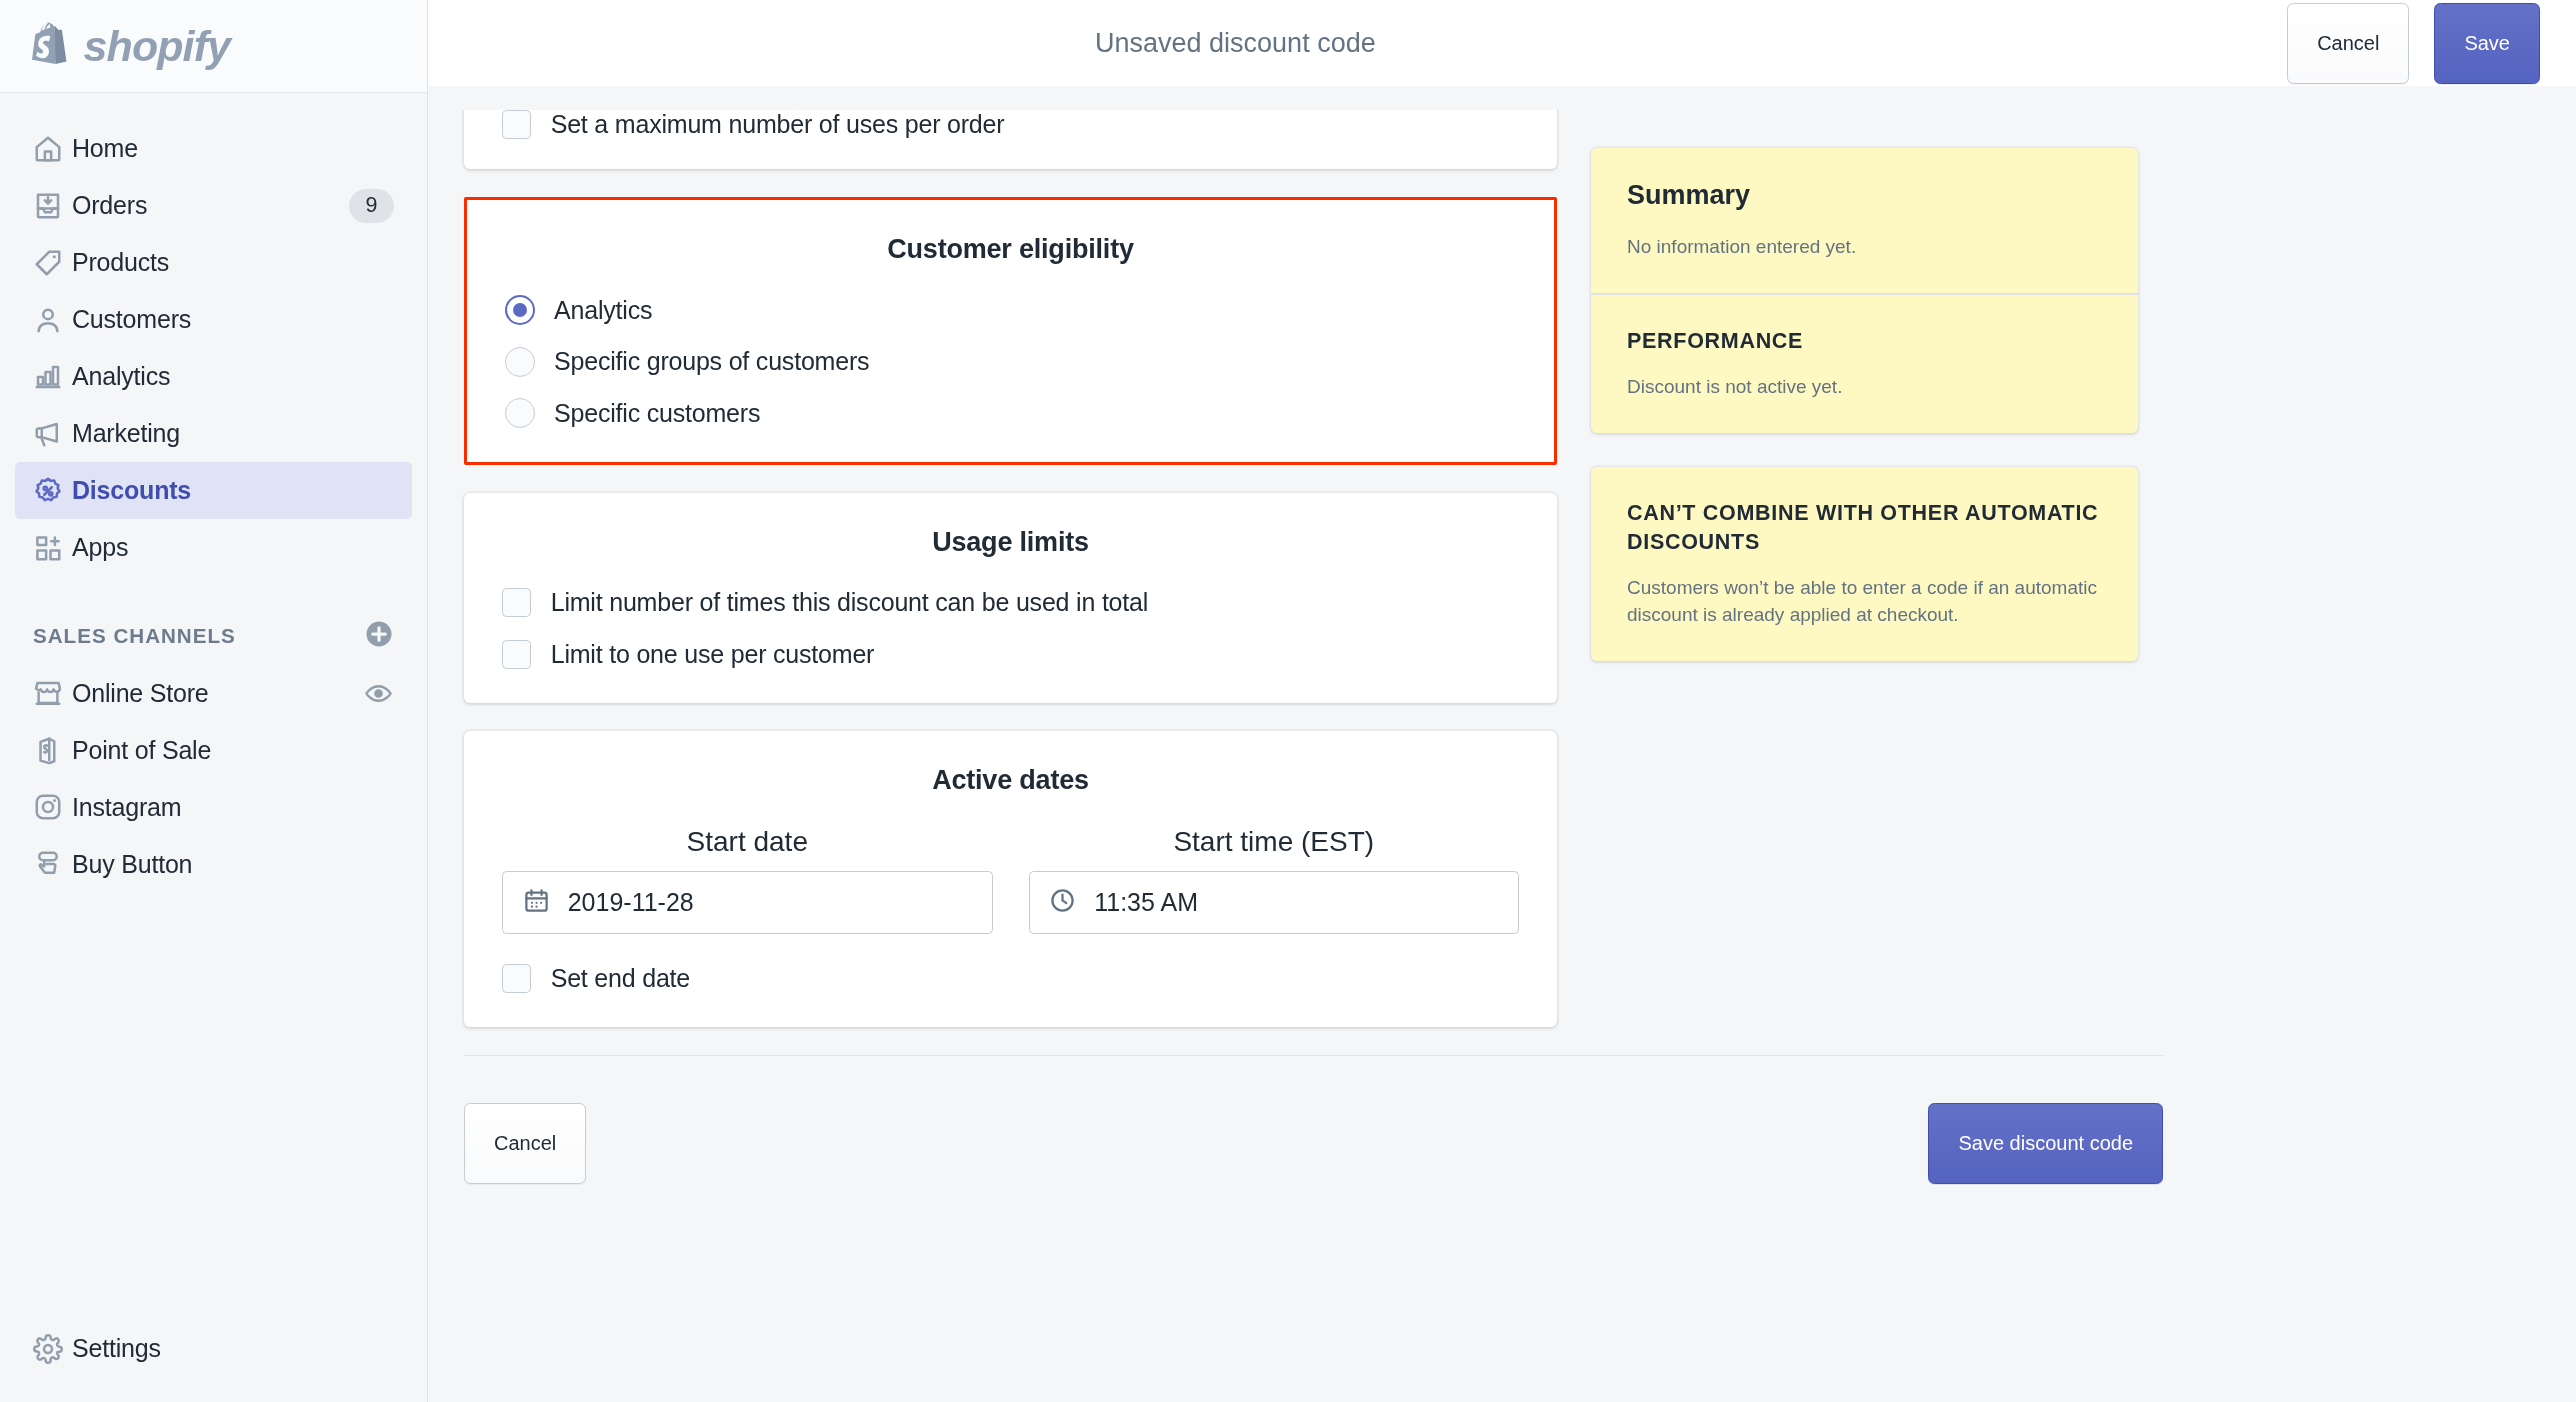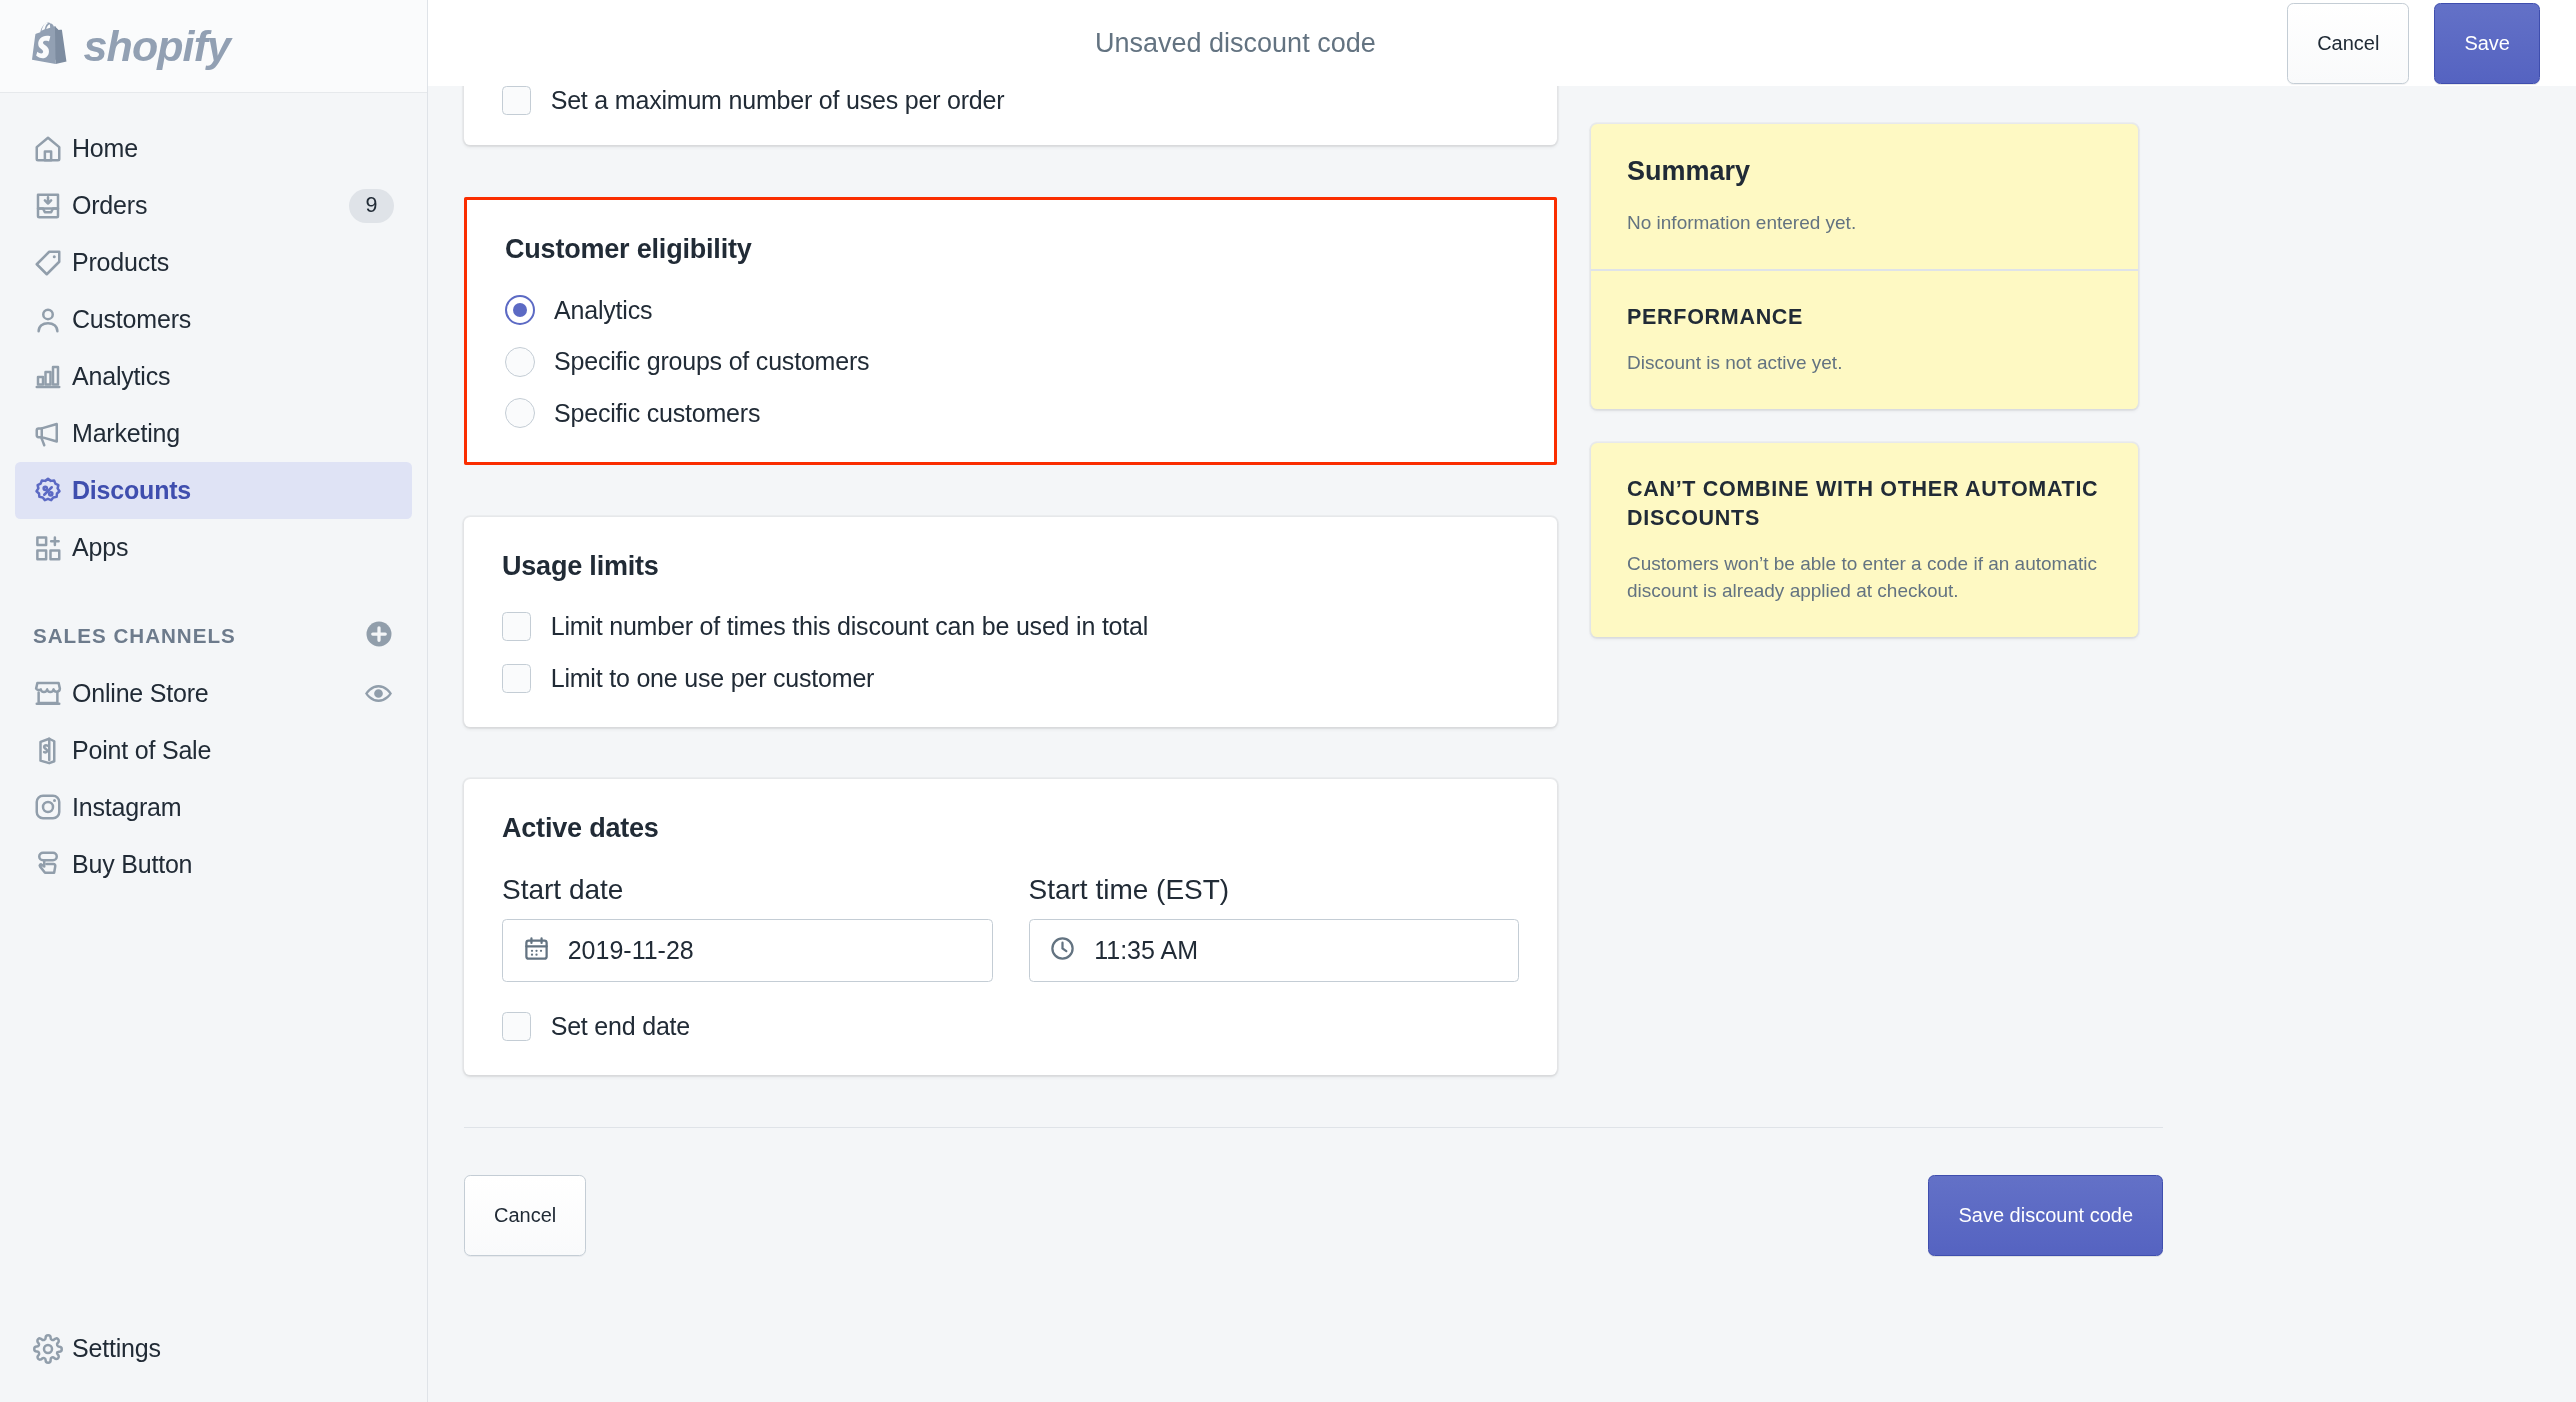--- a/index.html
+++ b/index.html
@@ -59,21 +59,21 @@
     margin: 43px 33px 12.5px 33px;
   }
   .section-head .t {
     font-size: 20.6px; font-weight: bold; color: #6d7b8c;
     letter-spacing: 1px;
   }
   .nav-spacer { flex: 1; }
   .settings-wrap { padding-bottom: 25px; }
 
   
-  .main-col { flex: 1; display: flex; flex-direction: column; height: 1290px; background:#f4f6f8; }
+  .main-col { flex: 1; display: flex; flex-direction: column; height: 1290px; background:#f4f6f8;gap:24px; }
   .topbar {
     height: 86px; flex: 0 0 86px;
     background: #ffffff;
     display: flex; align-items: center;
     padding: 0 36px 0 36px;
   }
   .topbar-title {
     font-size: 27px; color: #637381; flex: 1;
     padding-left: 631px;
   }
@@ -98,21 +98,22 @@
     padding: 0 36px 0 36px;
     overflow: hidden;
   }
   .col-left { width: 1093px; flex: 0 0 1093px; padding-top: 0; }
   .col-right { width: 547px; flex: 0 0 547px; padding-top: 38px; }
 
   .card {
     background: #ffffff;
     border-radius: 6.3px;
     box-shadow: 0 0 0 1.8px rgba(63,63,68,0.05), 0 1.8px 3.6px rgba(63,63,68,0.12);
-    margin-bottom: 52px;
+    margin-bottom: 28px;
+    text-align: center;
   }
   .card-pad { padding: 34px 38px; }
   .card.clipped-top { border-top-left-radius: 0; border-top-right-radius: 0; margin-top: -48px; padding-top: 48px; }
   .card-title {
     font-size: 27px; font-weight: bold; color: #212b36;
     margin-bottom: 30px; letter-spacing: -0.2px;
   }
   .card.highlight {
     box-shadow: none;
     border: 3.6px solid #fa2d00;

